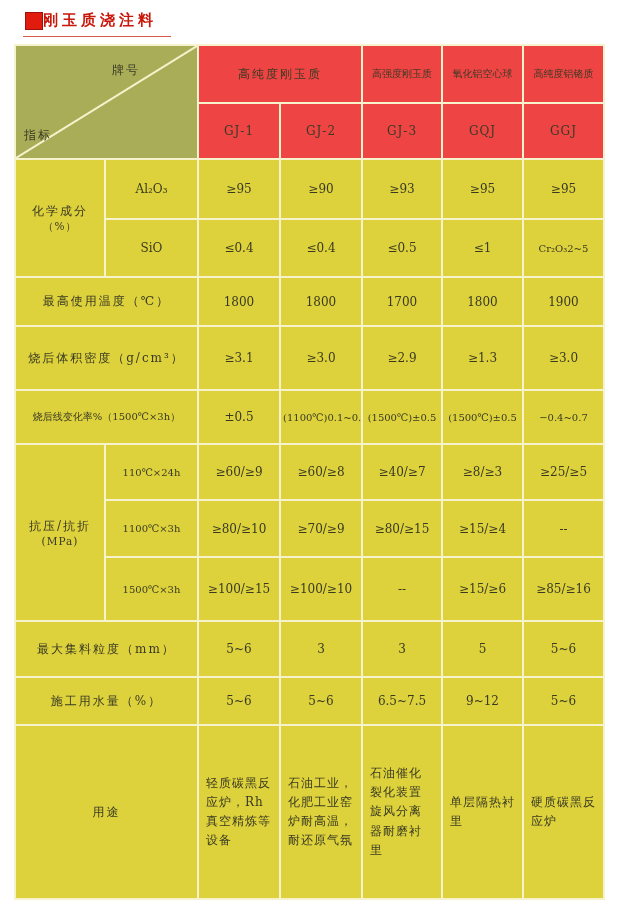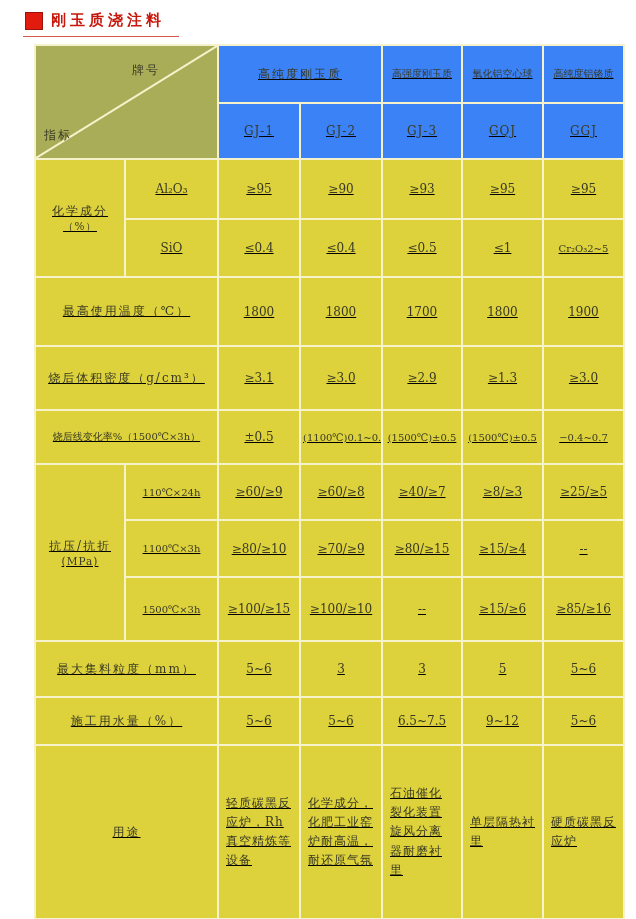--- a/index.html
+++ b/index.html
@@ -1,30 +1,30 @@
 <!DOCTYPE html>
 <html><head>
 <meta charset="utf-8">
 <style>
   html,body { margin:0; padding:0; background:#ffffff; }
   body { width:636px; height:919px; font-family:"DejaVu Sans", sans-serif; }
 
   
   .title-wrap { padding:9px 0 0 23px; }
-  .title-inner { display:inline-flex; align-items:center; gap:8px;
+  .title-inner { display:inline-flex; align-items:center; 
                  border-bottom:1px solid #d65a4b; padding:2px 14px 6px 2px; }
   .title-square { width:16px; height:16px; background:#e11b0e; border:1px solid #9b120a; }
   .title-text { color:#c8170b; font-weight:bold; font-size:15px; letter-spacing:4px; }
 
   
-  table.spec { margin:7px 0 0 34px; border-collapse:collapse; table-layout:fixed;
-               width:589px; font-family:"DejaVu Serif", serif;text-decoration:underline; }
+  table.spec { margin:7px 0 0 14px; border-collapse:collapse; table-layout:fixed;
+               width:589px; font-family:"DejaVu Serif", serif; }
   td { border:2px solid #f6f3cc; vertical-align:middle; text-align:center;
        color:#3a3a24; font-size:12px; padding:2px; overflow:hidden; }
-  .hd { background:#3b82f6; letter-spacing:1px; }
+  .hd { background:#ef4444; letter-spacing:1px; }
   .dt { background:#ddd23b; }
   .lbl { letter-spacing:2px; }
   .nw { white-space:nowrap; letter-spacing:0; font-size:10px; }
   .sm { font-size:10px; letter-spacing:0; white-space:nowrap; }
   .unit { font-size:10.5px; letter-spacing:1px; }
   .use { text-align:left; padding:0 7px; line-height:1.6; letter-spacing:1px; }
 
   
   .corner { position:relative; background:#a9ad58;
     background-image:linear-gradient(to bottom right,
@@ -89,21 +89,21 @@
 
   <tr style="height:58px">
     <td class="dt">SiO</td>
     <td class="dt">≤0.4</td>
     <td class="dt">≤0.4</td>
     <td class="dt">≤0.5</td>
     <td class="dt">≤1</td>
     <td class="dt nw">Cr₂O₃2~5</td>
   </tr>
 
-  <tr style="height:69px">
+  <tr style="height:49px">
     <td class="dt lbl" colspan="2">最高使用温度（℃）</td>
     <td class="dt">1800</td>
     <td class="dt">1800</td>
     <td class="dt">1700</td>
     <td class="dt">1800</td>
     <td class="dt">1900</td>
   </tr>
 
   <tr style="height:64px">
     <td class="dt lbl" colspan="2">烧后体积密度（g/cm³）</td>
@@ -168,19 +168,19 @@
     <td class="dt">5~6</td>
     <td class="dt">5~6</td>
     <td class="dt">6.5~7.5</td>
     <td class="dt">9~12</td>
     <td class="dt">5~6</td>
   </tr>
 
   <tr style="height:174px">
     <td class="dt lbl" colspan="2">用途</td>
     <td class="dt use">轻质碳黑反应炉，Rh真空精炼等设备</td>
-    <td class="dt use">化学成分，化肥工业窑炉耐高温，耐还原气氛</td>
+    <td class="dt use">石油工业，化肥工业窑炉耐高温，耐还原气氛</td>
     <td class="dt use">石油催化裂化装置旋风分离器耐磨衬里</td>
     <td class="dt use">单层隔热衬里</td>
     <td class="dt use">硬质碳黑反应炉</td>
   </tr>
 </tbody>
   </table>
 
 </body></html>

